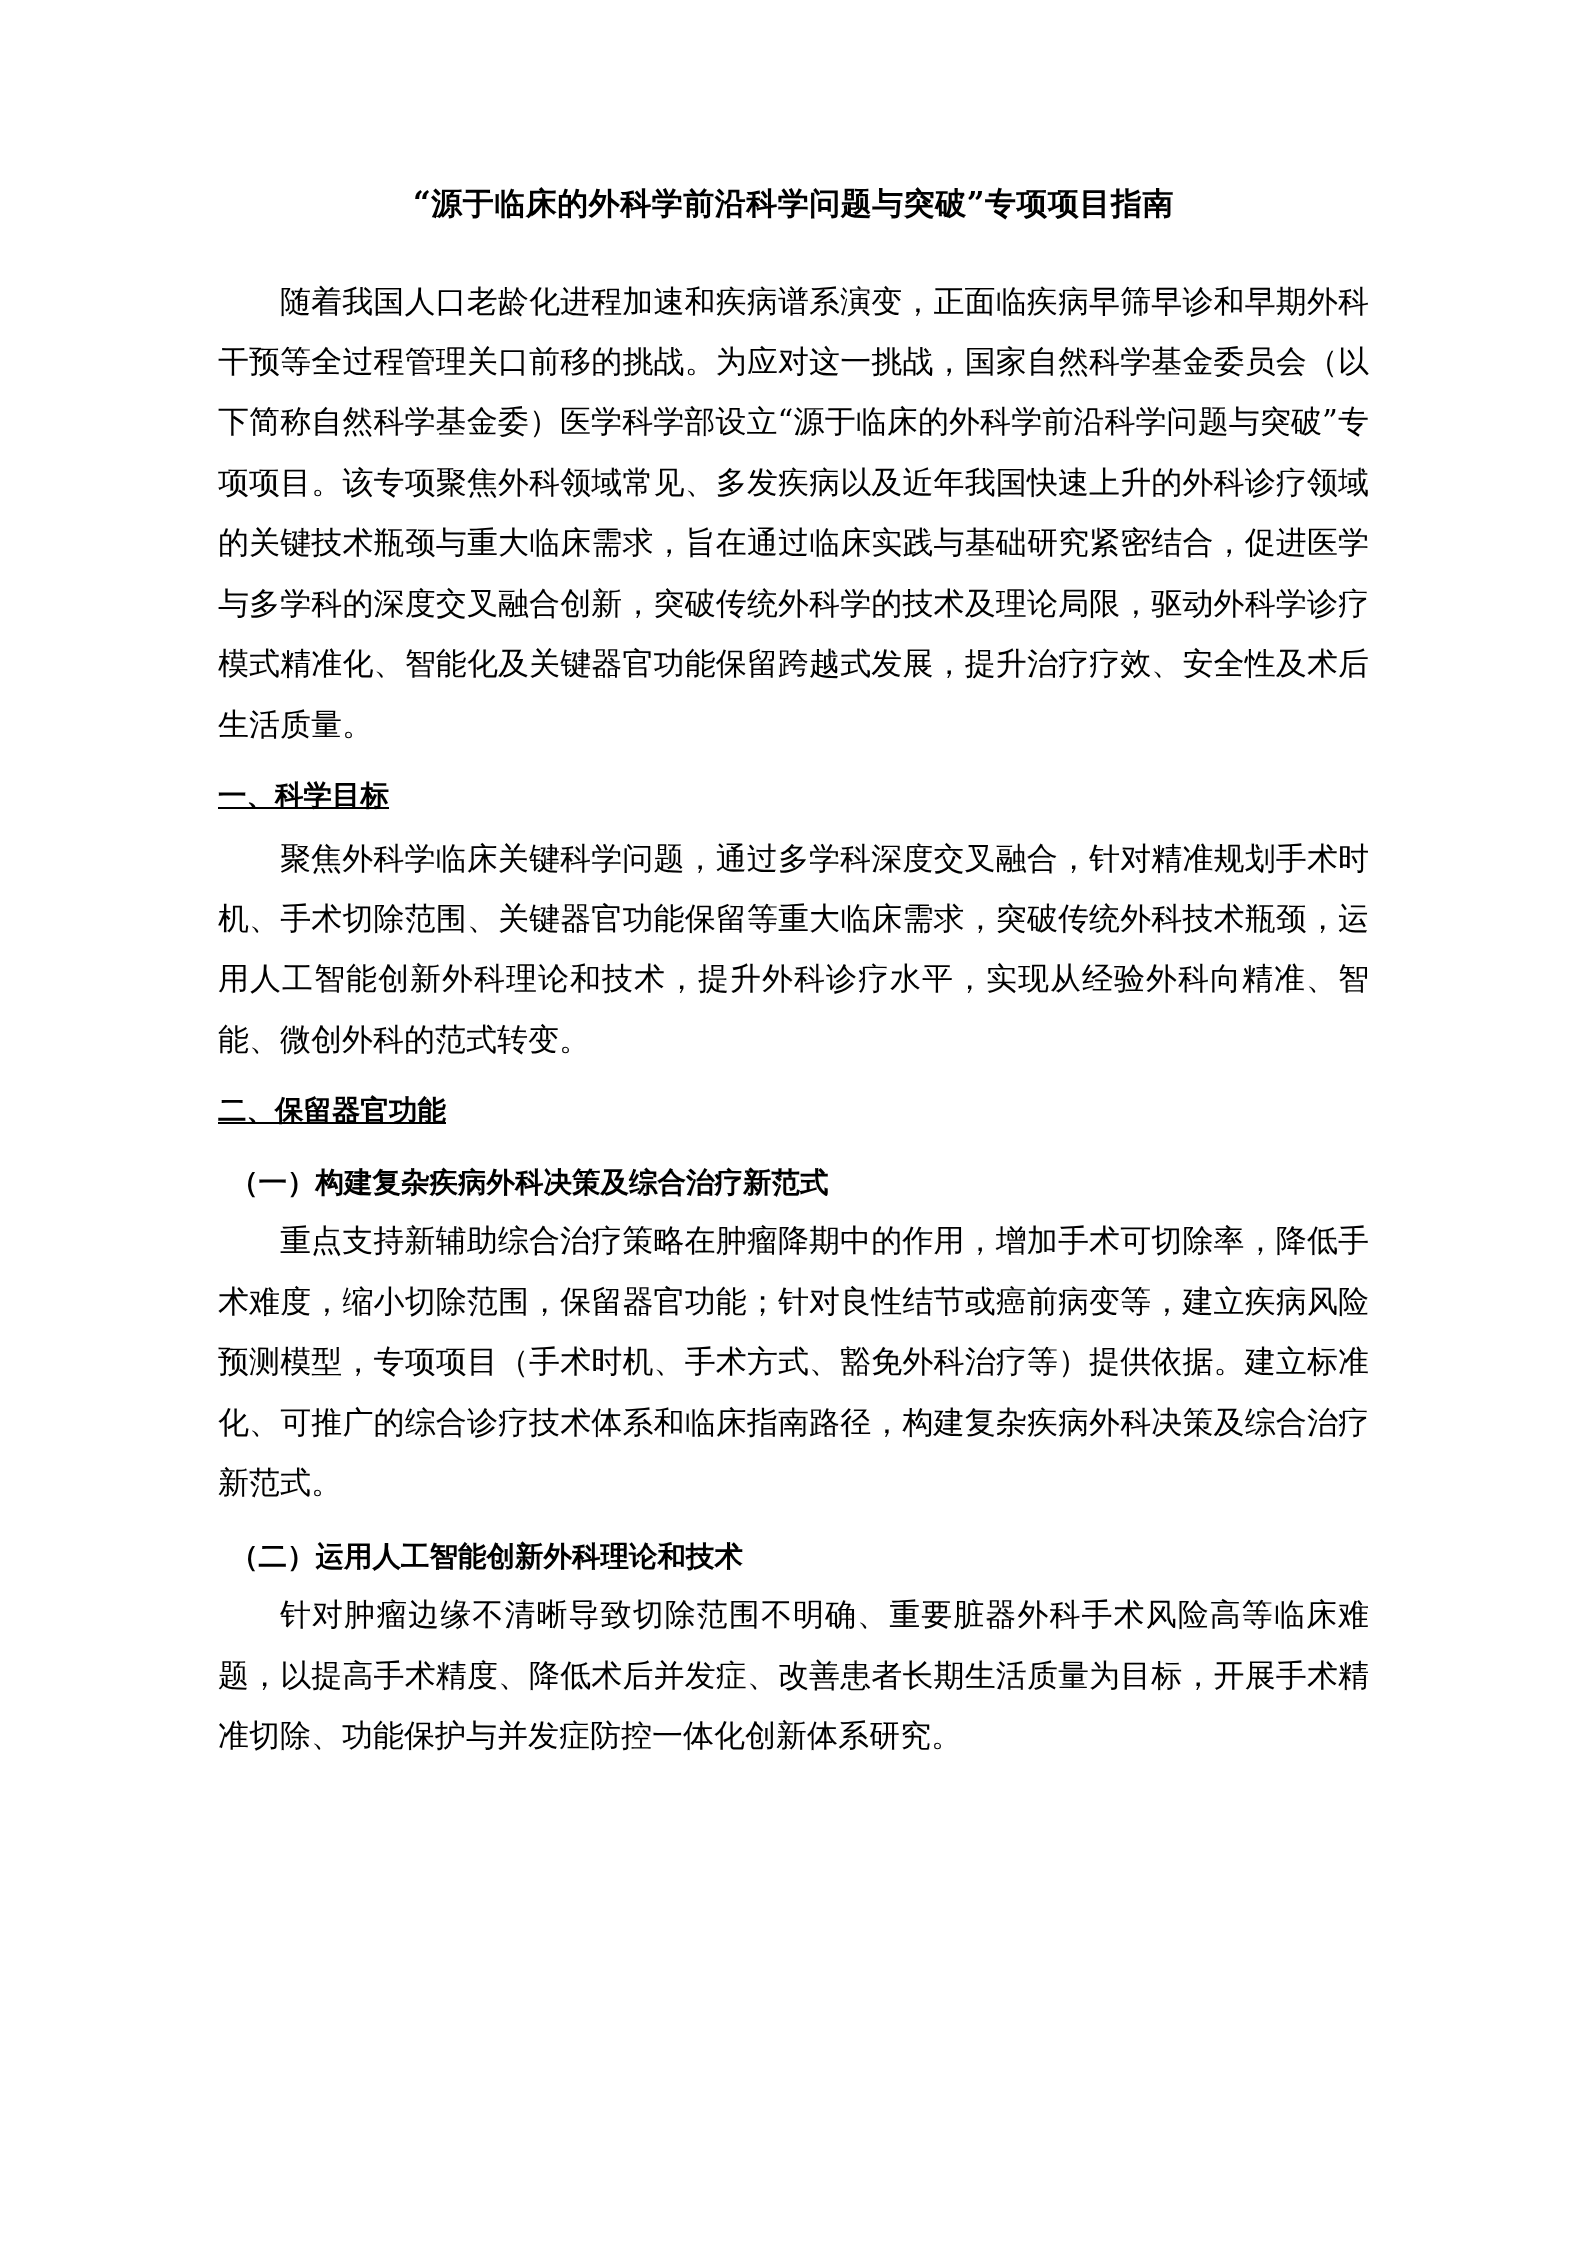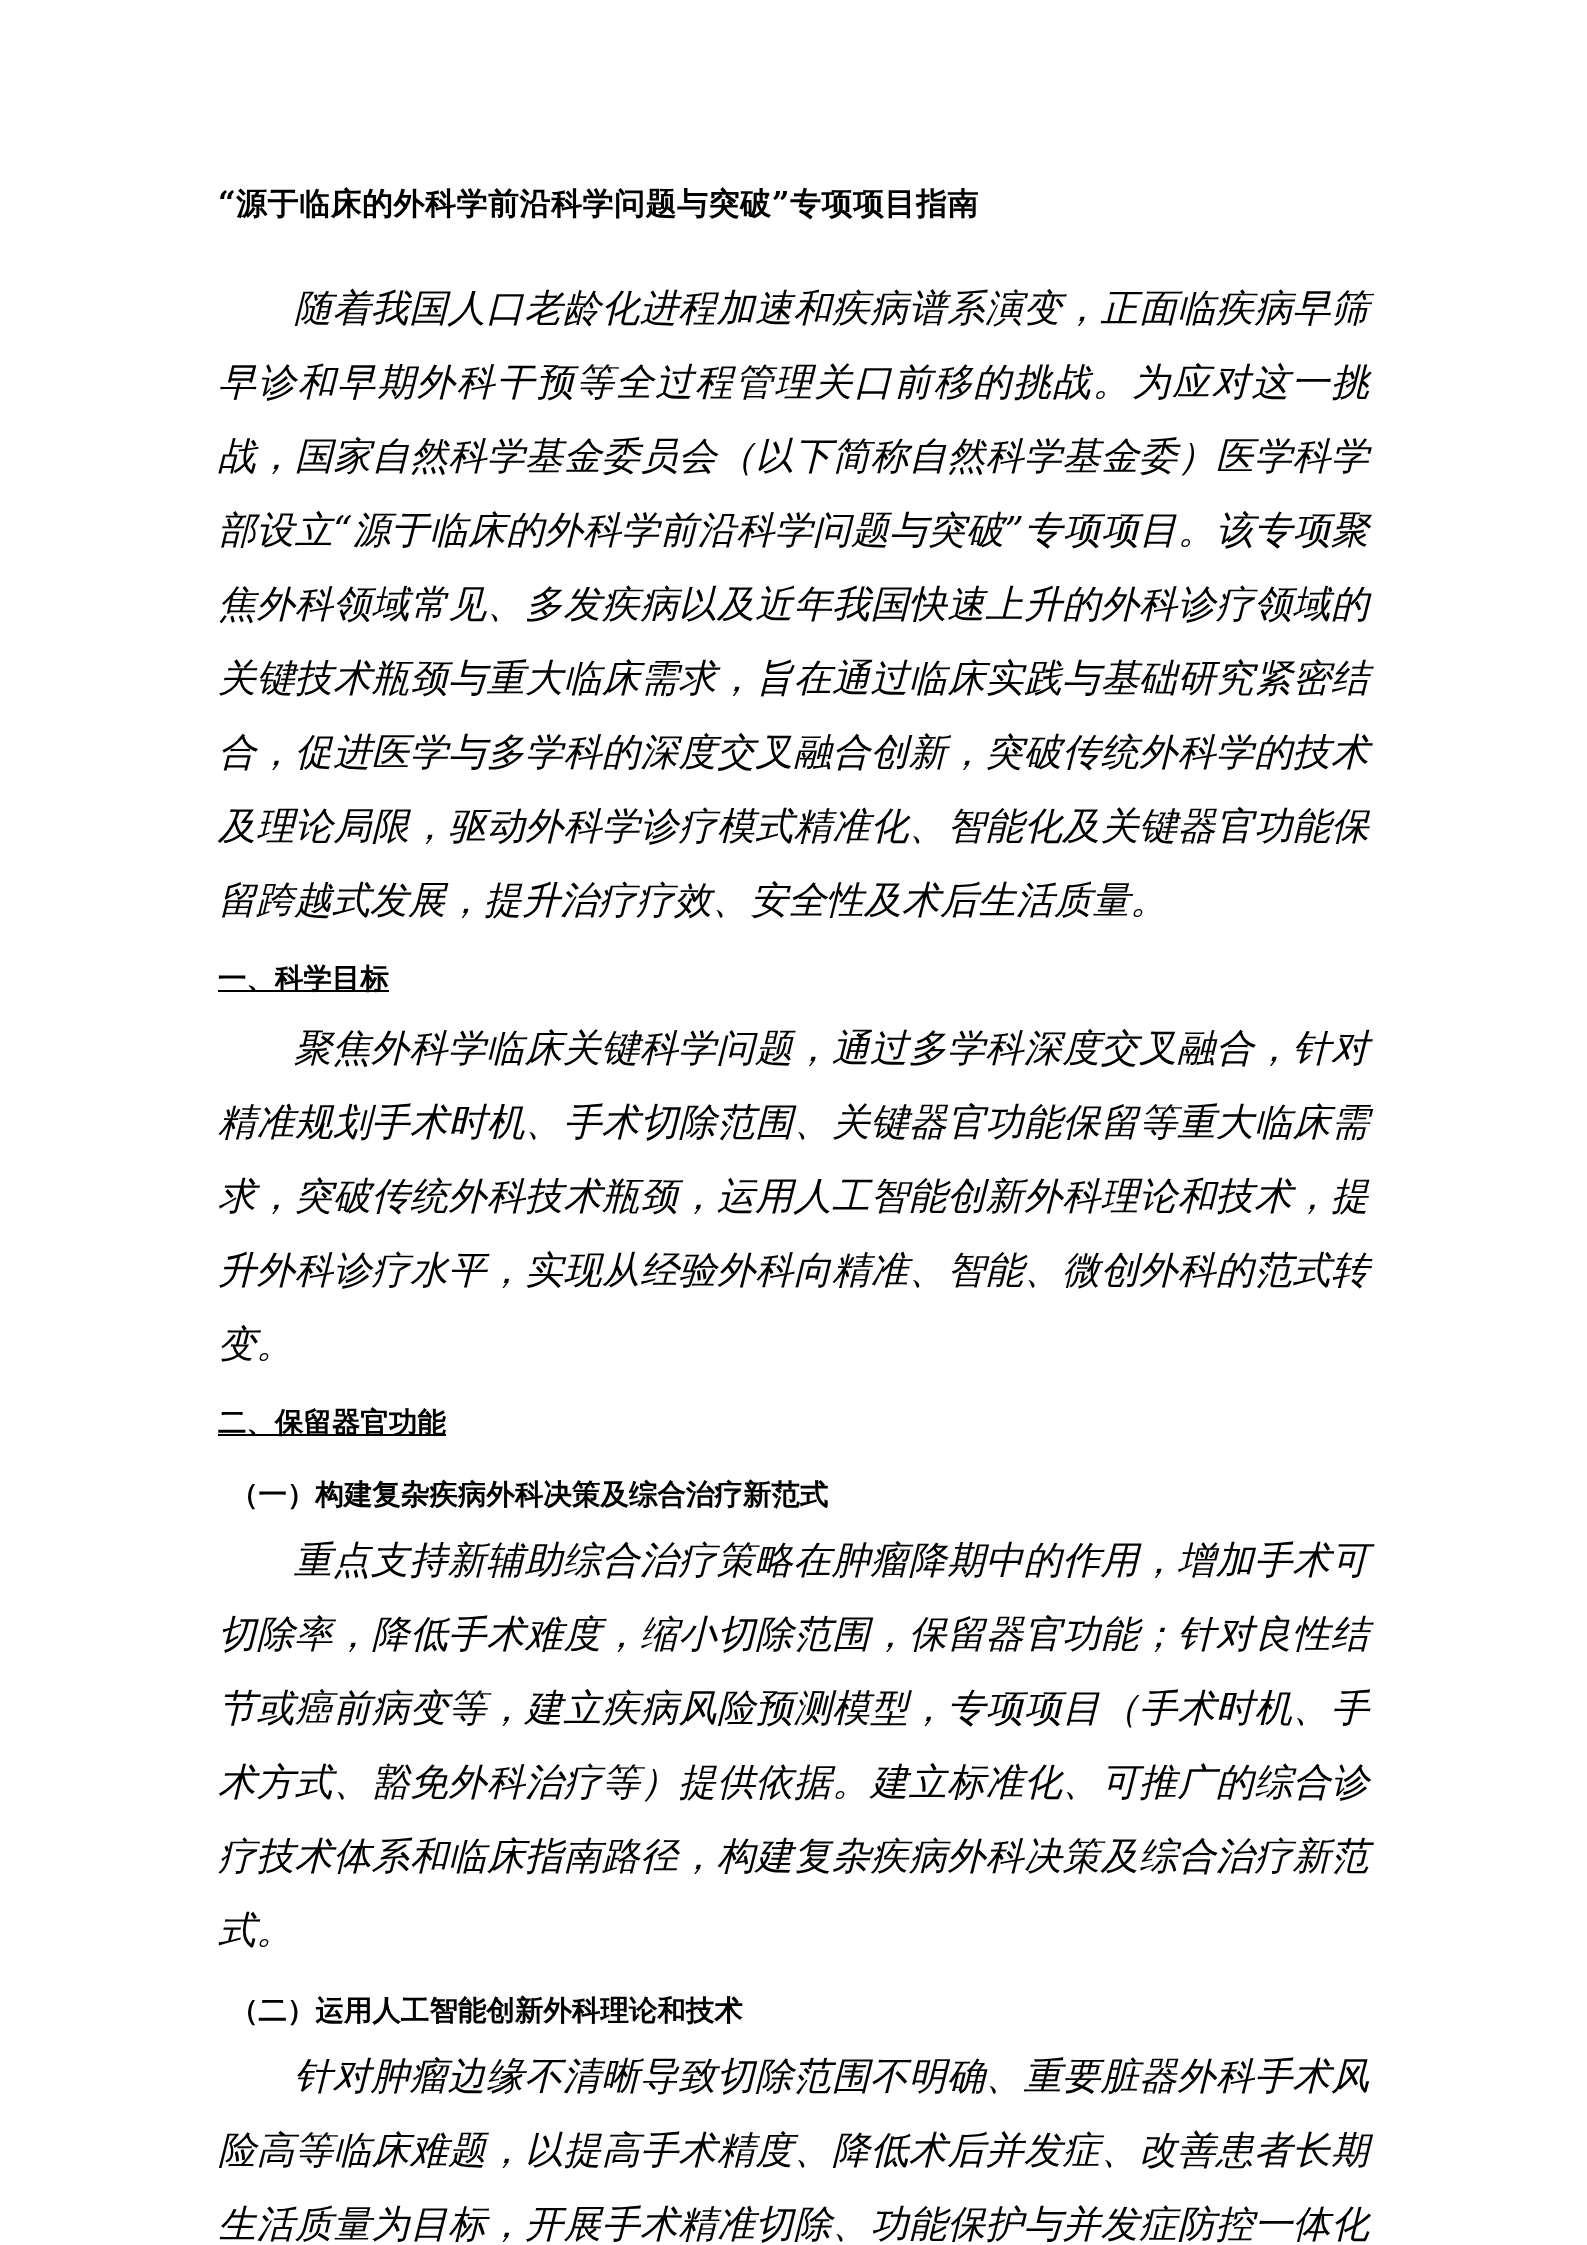--- a/index.html
+++ b/index.html
@@ -16,34 +16,34 @@
   }
   .page {
     position: relative;
     width: 1587px;
     height: 2245px;
     box-sizing: border-box;
     padding: 150px 218px 120px 218px;
     background: #ffffff;
   }
   .doc-title {
+    text-align: center;
     font-size: 31px;
     font-weight: bold;
     letter-spacing: 0.5px;
     line-height: 1.5;
     margin: 30px 0 44px 0;
   }
   p.body-para {
-    font-size: 38px;
+    font-size: 31px;
     line-height: 1.95;
     text-align: justify;
     text-justify: inter-ideograph;
     margin: 0 0 6px 0;
     text-indent: 2em;
-    font-style: italic;
   }
   h2.section-heading {
     font-size: 28.5px;
     font-weight: bold;
     line-height: 1.95;
     margin: 14px 0 4px 0;
     text-indent: 0;
     text-decoration: underline;
   }
   h3.sub-heading {

